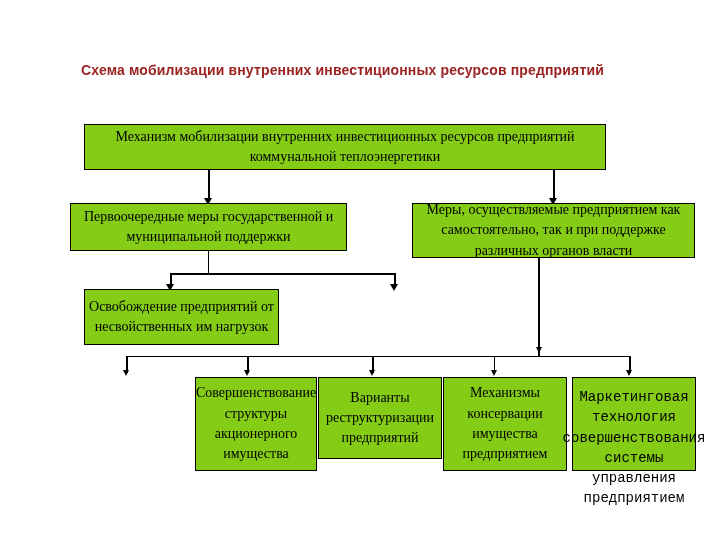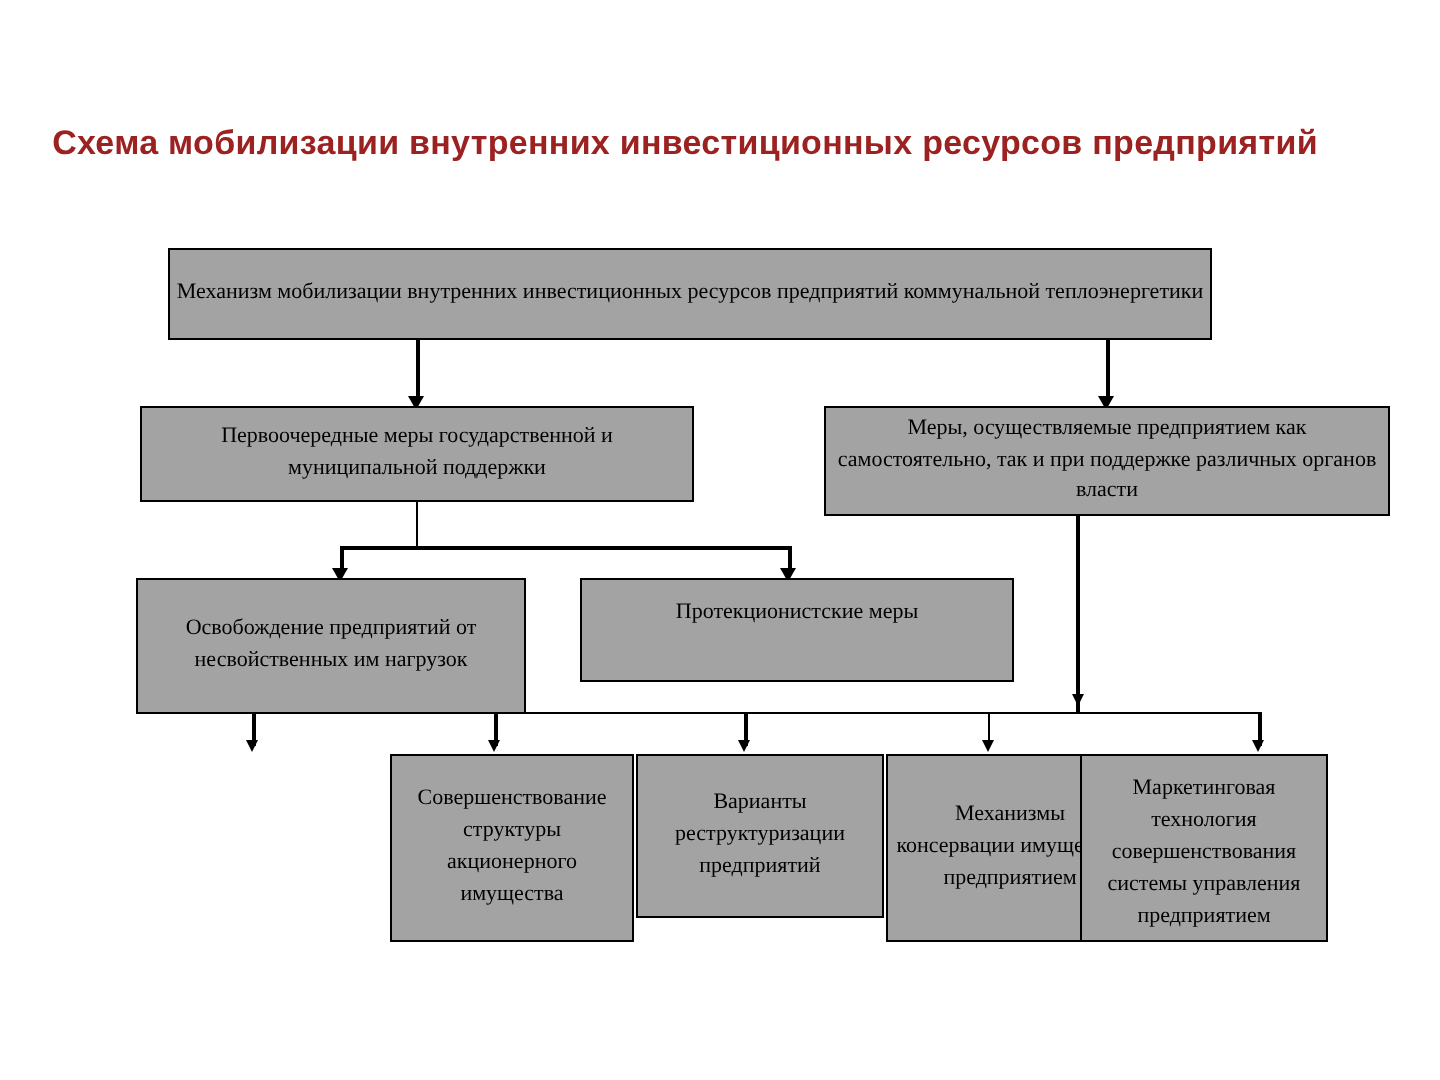--- a/index.html
+++ b/index.html
@@ -17,36 +17,36 @@
   }
 
   .title {
     position: absolute;
     left: 0;
     top: 62px;
     width: 685px;
     text-align: center;
     font-family: "Liberation Sans", "DejaVu Sans", sans-serif;
     font-weight: bold;
-    font-size: 17px;
+    font-size: 14px;
     letter-spacing: 0.15px;
     color: #9c2222;
     white-space: nowrap;
   }
 
   .box {
     position: absolute;
     box-sizing: border-box;
     border: 1px solid #000000;
-    background: #a3a3a3;
+    background: #84cc16;
     display: flex;
     align-items: center;
     justify-content: center;
     text-align: center;
-    font-size: 11px;
+    font-size: 14px;
     line-height: 1.45;
     color: #000000;
     padding: 2px 3px;
   }
   .box.top-align {
     align-items: flex-start;
     padding-top: 9px;
   }
 
   
@@ -96,23 +96,22 @@
 
   <div class="box" style="left:412px; top:203px; width:283px; height:55px;">Меры, осуществляемые предприятием как самостоятельно, так и при поддержке различных органов власти</div>
 
   <div class="vline thin" style="left:208px; top:251px; height:23px;"></div>
   <div class="hline" style="left:170px; top:273px; width:226px;"></div>
   <div class="vline" style="left:170px; top:273px; height:14px;"></div>
   <div class="arrow" style="left:166px; top:284px;"></div>
   <div class="vline" style="left:394px; top:273px; height:14px;"></div>
   <div class="arrow" style="left:390px; top:284px;"></div>
 
-  <div class="box" style="left:68px; top:289px; width:195px; height:68px;">Освобождение предприятий от несвойственных им нагрузок</div>
+  <div class="box" style="left:84px; top:289px; width:195px; height:56px;">Освобождение предприятий от несвойственных им нагрузок</div>
 
-  <div class="box top-align" style="left:290px; top:289px; width:217px; height:52px;">Протекционистские меры</div>
 
   <div class="vline" style="left:538px; top:258px; height:99px;"></div>
   <div class="arrow small" style="left:536px; top:347px;"></div>
 
   <div class="hline thin" style="left:126px; top:356px; width:504px;"></div>
 
   <div class="vline" style="left:126px; top:356px; height:17px;"></div>
   <div class="arrow small" style="left:123px; top:370px;"></div>
 
   <div class="vline" style="left:247px; top:356px; height:17px;"></div>
@@ -127,15 +126,15 @@
   <div class="vline" style="left:629px; top:356px; height:17px;"></div>
   <div class="arrow small" style="left:626px; top:370px;"></div>
 
 
   <div class="box" style="left:195px; top:377px; width:122px; height:94px;">Совершенствование структуры акционерного имущества</div>
 
   <div class="box" style="left:318px; top:377px; width:124px; height:82px;">Варианты реструктуризации предприятий</div>
 
   <div class="box" style="left:443px; top:377px; width:124px; height:94px;">Механизмы консервации имущества предприятием</div>
 
-  <div class="box top-align" style="left:540px; top:377px; width:124px; height:94px;">Маркетинговая технология совершенствования системы управления предприятием</div>
+  <div class="box top-align" style="left:572px; top:377px; width:124px; height:94px;font-family:Liberation Mono, monospace;">Маркетинговая технология совершенствования системы управления предприятием</div>
 
 </div>
 
 </body></html>

